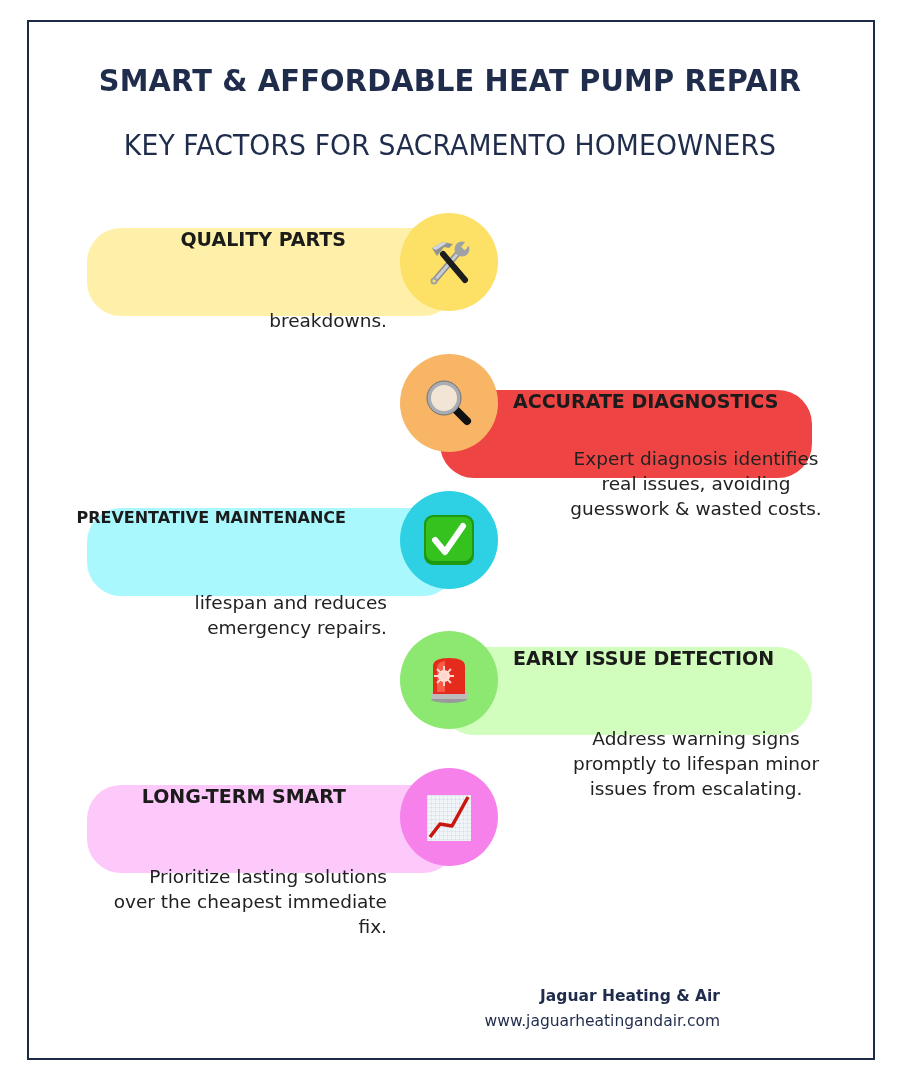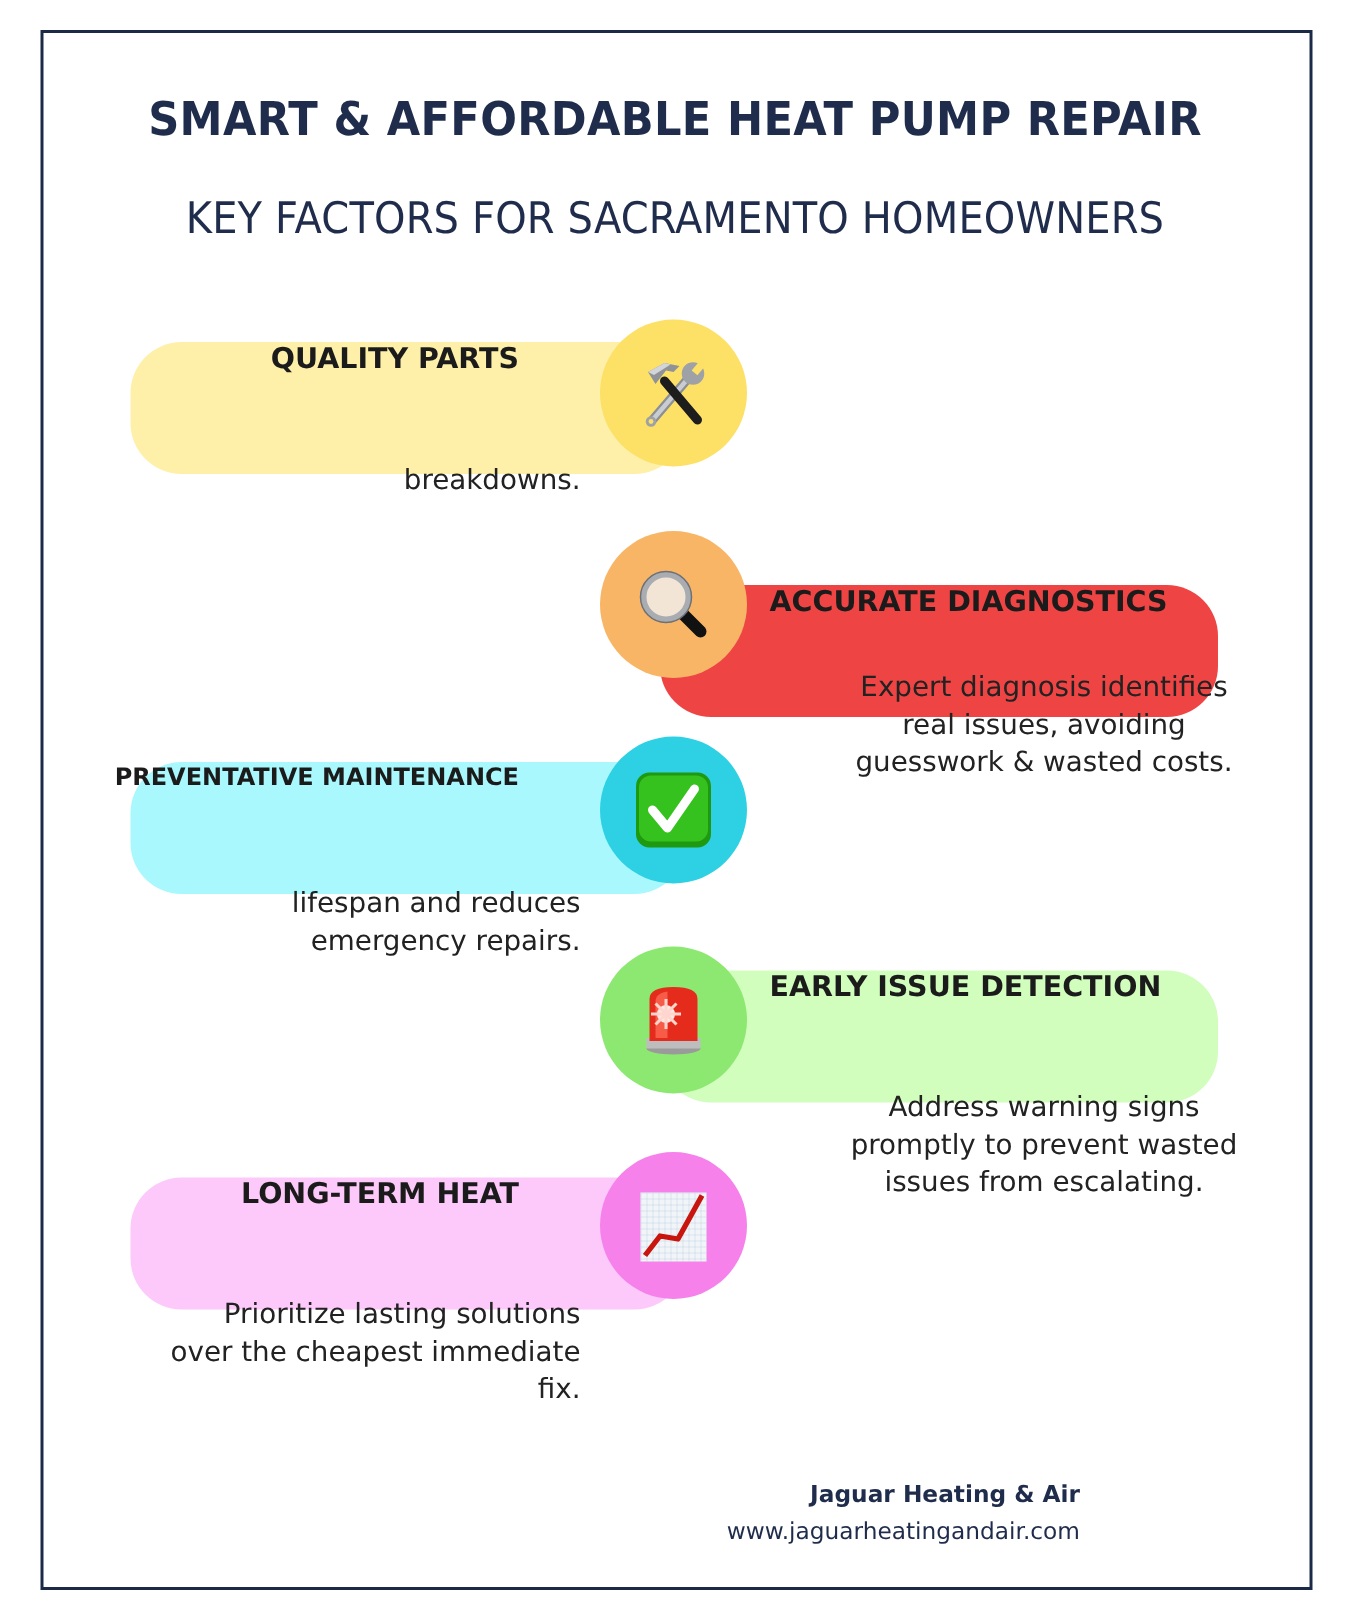--- a/index.html
+++ b/index.html
@@ -125,26 +125,26 @@
     <ellipse cx="26" cy="45" rx="18" ry="4" fill="#9a9a9a"></ellipse>
     <rect x="8" y="38" width="36" height="7" fill="#bdbdbd"></rect>
     <path d="M10 40 L10 12 Q10 4 26 4 Q42 4 42 12 L42 40 Z" fill="#e52b1b"></path>
     <path d="M14 38 L14 14 Q14 8 22 7 L22 38 Z" fill="#f65c47"></path>
     <circle cx="21" cy="22" r="6" fill="#ffe6e0"></circle>
     <path d="M21 12 L21 32 M11 22 L31 22 M14 15 L28 29 M28 15 L14 29" stroke="#ffd6ce" stroke-width="2"></path>
   </svg>
 </div>
 <div class="desc right" style="top:726px;">
   <span>Address warning signs</span>
-  <span>promptly to prevent wasted</span>
+  <span>promptly to lifespan minor</span>
   <span>issues from escalating.</span>
 </div>
 
 <div class="pill left" style="top:785px;background:#FDC8FA;">
-  <span class="pill-label">LONG-TERM HEAT</span>
+  <span class="pill-label">LONG-TERM SMART</span>
 </div>
 <div class="circle" style="left:400px;top:768px;background:#F681EB;">
   <svg class="icon" viewBox="0 0 52 52">
     <defs>
       <pattern id="grid" width="4" height="4" patternUnits="userSpaceOnUse">
         <path d="M4 0 L0 0 0 4" fill="none" stroke="#b8cde0" stroke-width="0.6"></path>
       </pattern>
     </defs>
     <rect x="4" y="4" width="44" height="46" fill="#f2f5f8"></rect>
     <rect x="4" y="4" width="44" height="46" fill="url(#grid)"></rect>

